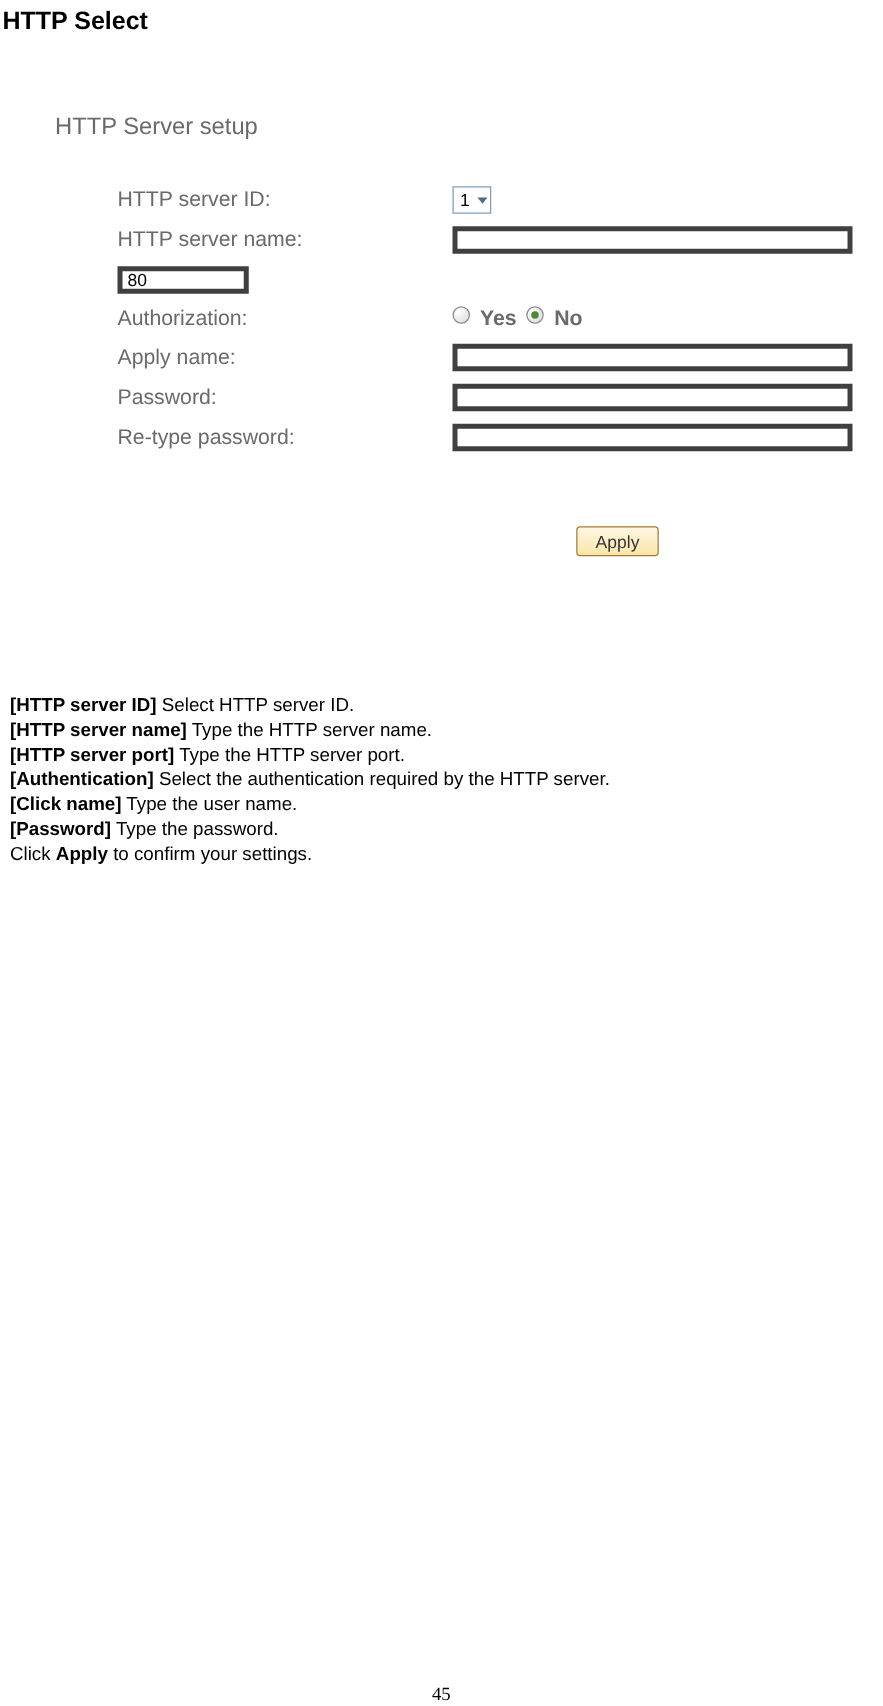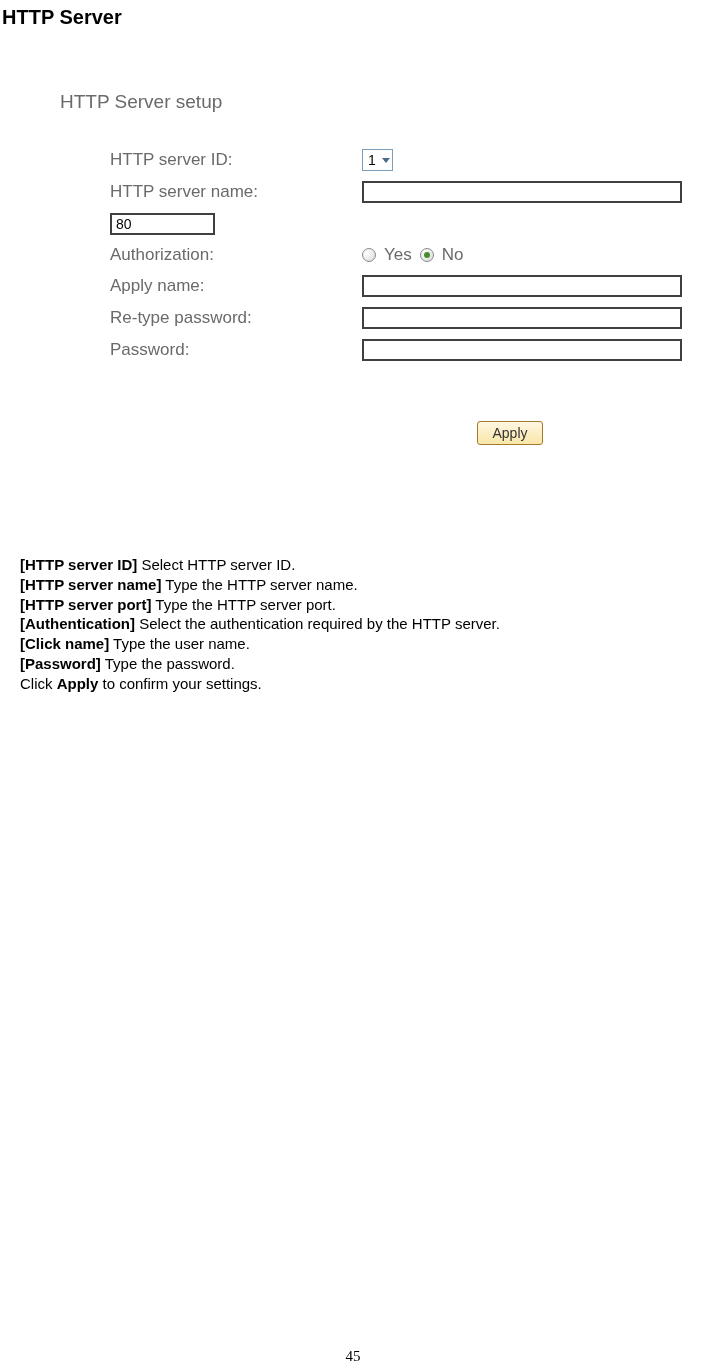--- a/index.html
+++ b/index.html
@@ -16,33 +16,34 @@
       padding: 6px 0 0 0;
     }
     .page-title {
       font-size: 20px;
       font-weight: bold;
       color: #000;
       padding-left: 2px;
       margin-bottom: 62px;
     }
     .setup-area {
-      padding-left: 60px;
+      padding-left: 44px;
     }
     .setup-header {
       font-family: Verdana, Arial, sans-serif;
       font-size: 19px;
       color: #6a6a6a;
       margin-bottom: 36px;
     }
     .form-row {
       display: flex;
       align-items: center;
       margin-bottom: 10px;
       padding-left: 50px;
+      gap: 16px;
     }
     .form-label {
       font-family: Verdana, Arial, sans-serif;
       font-size: 17px;
       color: #6a6a6a;
       width: 252px;
       flex-shrink: 0;
     }
     .form-control {
       flex-shrink: 0;
@@ -59,35 +60,35 @@
     }
     .select-wrap .chevron {
       display: inline-block;
       margin-left: 6px;
       width: 0; height: 0;
       border-left: 4px solid transparent;
       border-right: 4px solid transparent;
       border-top: 5px solid #4a6b8a;
     }
     input[type="text"], input[type="password"] {
-      border: 2px solid #404040;
+      border: 4px solid #404040;
       height: 22px;
       padding: 0 4px;
       font-size: 14px;
       background: #fff;
     }
     .input-wide { width: 320px; }
     .input-mid { width: 105px; }
     .radio-group {
       display: flex;
-      align-items: center;
       gap: 8px;
       font-family: Verdana, Arial, sans-serif;
       color: #6a6a6a;
       font-size: 17px;
+      font-weight: bold;
     }
     .radio {
       width: 14px;
       height: 14px;
       border-radius: 50%;
       border: 1px solid #8a8a8a;
       background: radial-gradient(circle at 30% 30%, #fff, #d8d8d8);
       display: inline-flex;
       align-items: center;
       justify-content: center;
@@ -107,21 +108,21 @@
       display: inline-block;
       border: 1px solid #a57a2e;
       border-radius: 3px;
       background: linear-gradient(#fff7e3, #f9e6a7);
       color: #333;
       font-size: 14px;
       padding: 3px 14px;
       cursor: pointer;
     }
     .desc-area {
-      padding: 0 20px;
+      padding: 0 8px;
       margin-top: 110px;
       font-size: 15px;
       line-height: 1.32;
       color: #000;
     }
     .desc-area p {
       margin: 0;
     }
     .desc-area .bold {
       font-weight: bold;
@@ -136,21 +137,21 @@
       left: 0;
       right: 0;
       text-align: center;
       font-size: 15px;
       font-family: "Times New Roman", serif;
     }
   </style>
 </head>
 <body>
 
-<div class="page-title">HTTP Server</div>
+<div class="page-title">HTTP Select</div>
 
 <div class="setup-area">
   <div class="setup-header">HTTP Server setup</div>
 
   <div class="form-row">
     <div class="form-label">HTTP server ID:</div>
     <div class="form-control">
       <span class="select-wrap">
         <span>1</span>
         <span class="chevron"></span>
@@ -184,28 +185,28 @@
   </div>
 
   <div class="form-row">
     <div class="form-label">Apply name:</div>
     <div class="form-control">
       <input type="text" class="input-wide" value="" style="">
     </div>
   </div>
 
   <div class="form-row">
+    <div class="form-label">Password:</div>
+    <div class="form-control">
+      <input type="password" class="input-wide" value="" style="">
+    </div>
+  </div>
+
+  <div class="form-row">
     <div class="form-label">Re-type password:</div>
-    <div class="form-control">
-      <input type="password" class="input-wide" value="" style="">
-    </div>
-  </div>
-
-  <div class="form-row">
-    <div class="form-label">Password:</div>
     <div class="form-control">
       <input type="password" class="input-wide" value="" style="">
     </div>
   </div>
 
   <div class="apply-wrap">
     <span class="apply-btn">Apply</span>
   </div>
 </div>
 

